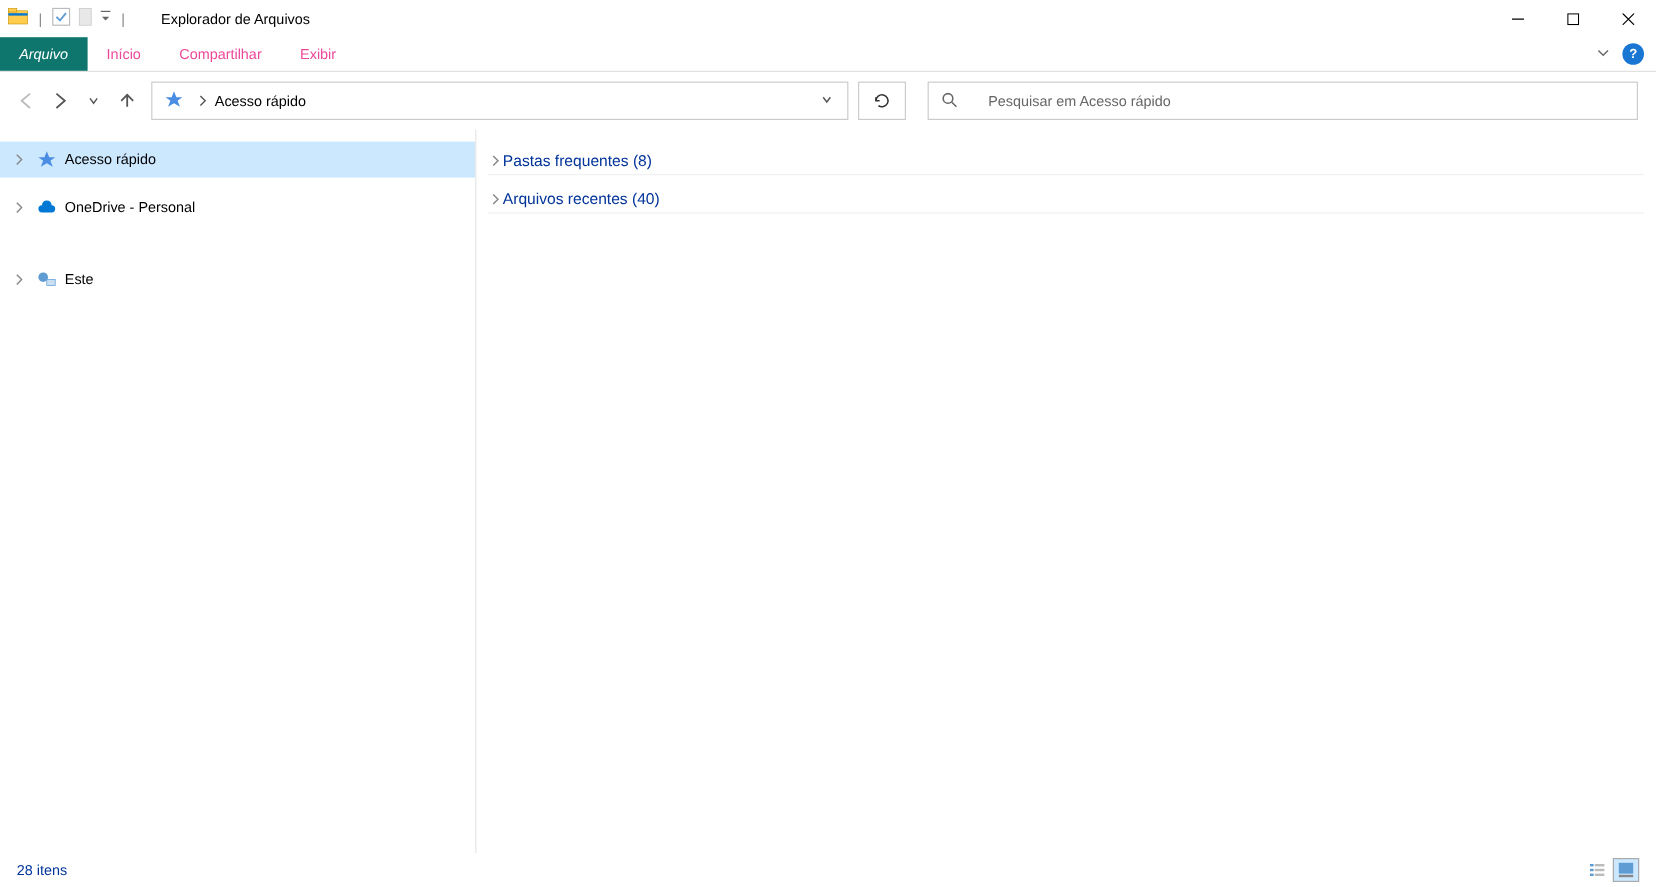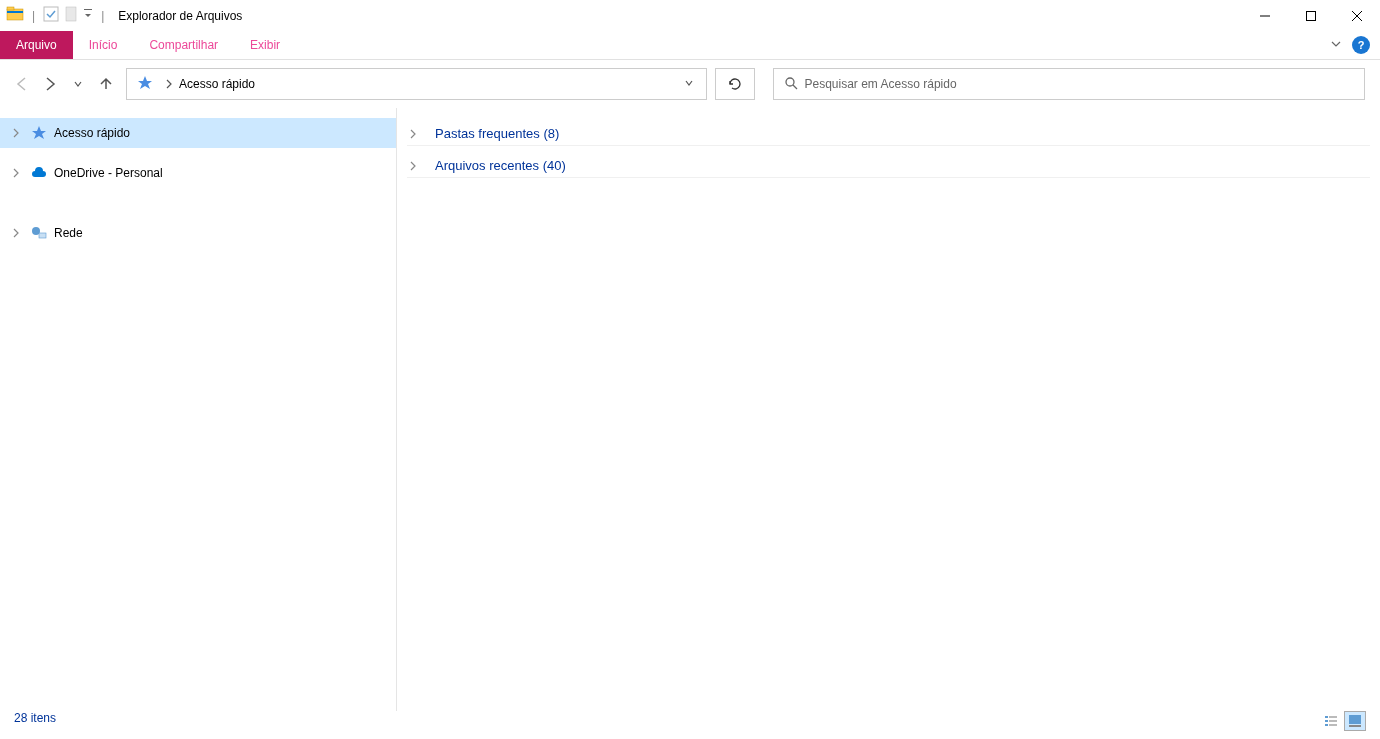--- a/index.html
+++ b/index.html
@@ -28,21 +28,21 @@
     .titlebar-left {
       display: flex;
       align-items: center;
       gap: 4px;
     }
     .titlebar-sep {
       color: #888;
       margin: 0 4px;
     }
     .app-title {
-      margin-left: 6px;
+      margin-left: 22px;
       font-size: 12px;
       color: #000;
     }
     .window-controls {
       margin-left: auto;
       display: flex;
     }
     .window-btn {
       width: 46px;
       height: 31px;
@@ -60,23 +60,24 @@
     }
     .ribbon-tab {
       padding: 0 16px;
       display: flex;
       align-items: center;
       font-size: 12px;
       color: #ec4899;
       cursor: pointer;
     }
     .ribbon-tab.file {
-      background: #be185d;
+      background: #0f766e;
       color: #fff;
       padding: 0 16px;
+      font-style: italic;
     }
     .ribbon-right {
       margin-left: auto;
       display: flex;
       align-items: center;
       padding-right: 10px;
       gap: 10px;
     }
     .help-icon {
       width: 18px;
@@ -145,21 +146,21 @@
       justify-content: center;
       cursor: pointer;
     }
     .search-bar {
       flex: 1;
       height: 32px;
       border: 1px solid #ccc;
       display: flex;
       align-items: center;
       padding: 0 10px;
-      gap: 7px;
+      gap: 26px;
       margin-left: 10px;
     }
     .search-bar input {
       border: none;
       outline: none;
       flex: 1;
       font-size: 12px;
       color: #333;
     }
     .search-bar input::placeholder {
@@ -206,41 +207,41 @@
       height: 10px;
     }
     .main-panel {
       flex: 1;
       padding: 14px 10px;
       overflow-y: auto;
     }
     .group-header {
       display: flex;
       align-items: center;
-      gap: 16px;
+      gap: 0;
       padding: 4px 0;
       border-bottom: 1px solid #f0f0f0;
       cursor: pointer;
       margin-bottom: 8px;
     }
     .group-header .expander {
       color: #888;
       width: 12px;
       display: flex;
       justify-content: center;
     }
     .group-header .label {
       color: #003399;
       font-size: 13px;
     }
     
     .statusbar {
       height: 28px;
       display: flex;
-      align-items: flex-start;
+      align-items: center;
       padding: 0 14px;
       font-size: 12px;
       color: #003399;
     }
     .statusbar-right {
       margin-left: auto;
       display: flex;
       gap: 2px;
     }
     .view-btn {
@@ -428,21 +429,21 @@
         <svg width="10" height="10" viewBox="0 0 10 10">
             <path d="M3 1 L7 5 L3 9" fill="none" stroke="#888" stroke-width="1.2"></path>
           </svg>
       </span>
       <span class="tree-icon">
         <svg width="18" height="16" viewBox="0 0 18 16">
             <circle cx="6" cy="6" r="4" fill="#5e9cd3"></circle>
             <rect x="9" y="8" width="7" height="5" fill="#c9e0f4" stroke="#5e9cd3" stroke-width="0.6"></rect>
           </svg>
       </span>
-      <span>Rede</span>
+      <span>Este</span>
     </div>
 
   </div>
 
   <div class="main-panel">
     <div class="group-header">
       <span class="expander">
         <svg width="10" height="10" viewBox="0 0 10 10">
             <path d="M3 1 L7 5 L3 9" fill="none" stroke="#888" stroke-width="1.2"></path>
           </svg>

